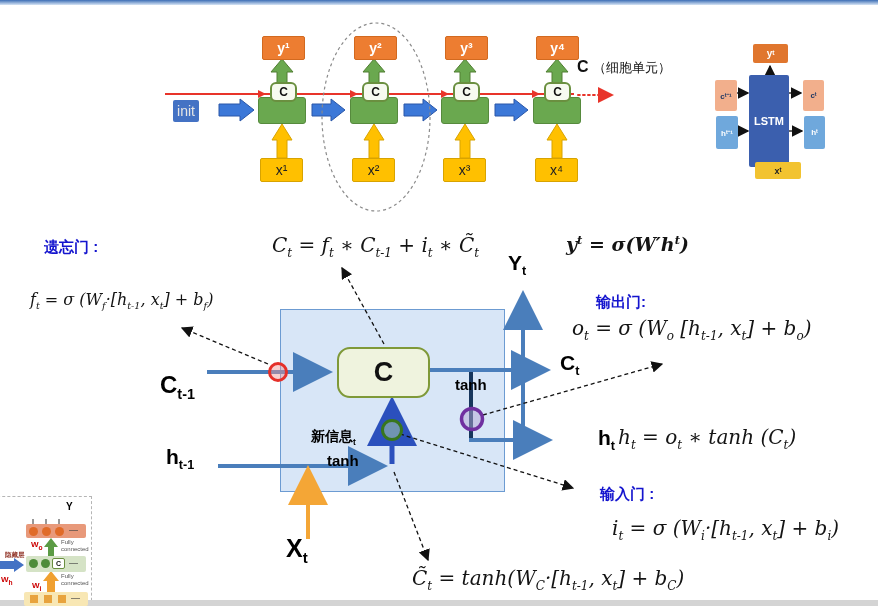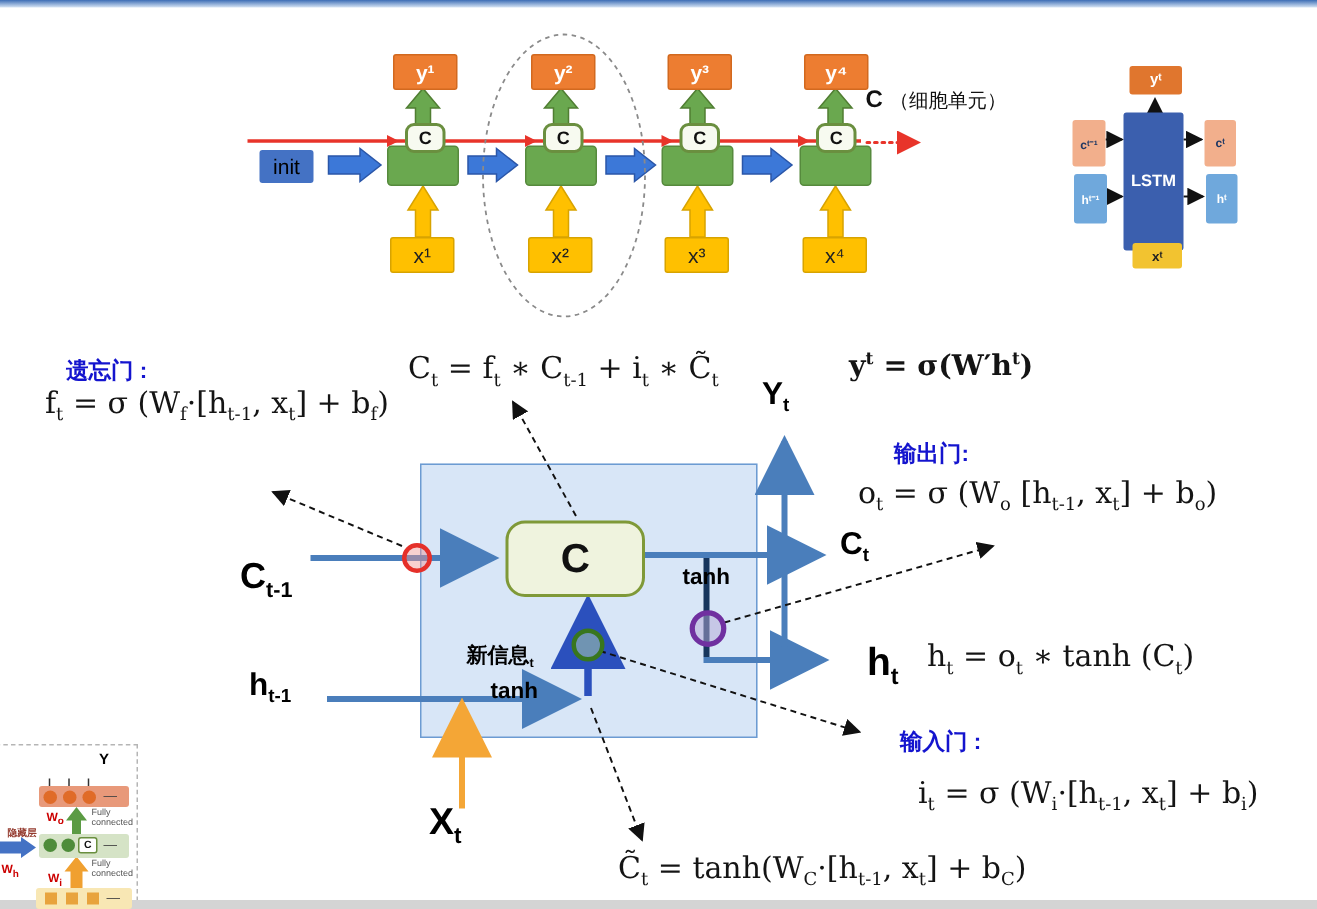--- a/index.html
+++ b/index.html
@@ -1,21 +1,21 @@
 <!DOCTYPE html>
 <html><head>
 <meta charset="utf-8">
 <style>
   html,body{margin:0;padding:0}
   body{width:878px;height:606px;position:relative;background:#fff;overflow:hidden;
        font-family:"Liberation Sans",sans-serif;color:#111}
   .abs{position:absolute;box-sizing:border-box}
   .z0{z-index:0}.z1{z-index:1}.z2{z-index:2}
   .box{display:flex;align-items:center;justify-content:center;text-align:center}
-  .math{font-family:"DejaVu Serif",serif;white-space:nowrap;color:#141414}
+  .math{font-family:"DejaVu Serif",serif;font-style:italic;white-space:nowrap;color:#141414}
   .math sub,.math sup{font-size:60%;line-height:0}
   .mlabel{font-weight:bold;white-space:nowrap;color:#000}
   .mlabel sub{font-size:60%;font-weight:bold;line-height:0}
   .gate{color:#1414CE;font-weight:bold;white-space:nowrap}
   .topbar{left:0;top:0;width:878px;height:5px;background:linear-gradient(#3d6eb5,#d7e5f5)}
   .botbar{left:0;top:600px;width:878px;height:6px;background:#d4d4d4}
   .seq-y{width:43px;height:24px;background:#ED7D31;border:1px solid #d2691f;border-radius:2px;color:#fff;font-weight:bold;font-size:14px}
   .seq-g{width:48px;height:27px;background:#6AA84F;border:1px solid #568a3d;border-radius:3px}
   .seq-c{width:27px;height:20px;background:#F7FAF0;border:2px solid #6A8F3F;border-radius:6px;font-weight:bold;font-size:12px;color:#111}
   .seq-x{width:43px;height:24px;background:#FFC000;border:1px solid #d8a300;border-radius:2px;color:#222;font-weight:normal;font-size:14px}
@@ -99,21 +99,21 @@
   <circle cx="472" cy="419" r="10.5" fill="rgba(180,167,214,.5)" stroke="#7030A0" stroke-width="3.5"></circle>
 
   <line x1="33" y1="519" x2="33" y2="526" stroke="#333" stroke-width="1"></line>
   <line x1="46" y1="519" x2="46" y2="526" stroke="#333" stroke-width="1"></line>
   <line x1="59" y1="519" x2="59" y2="526" stroke="#333" stroke-width="1"></line>
   <polygon points="48,557 48,547 44,547 51,538 58,547 54,547 54,557" fill="#5B9B44"></polygon>
   <polygon points="47,592 47,581 43,581 51,571 59,581 55,581 55,592" fill="#F0A030"></polygon>
   <polygon points="0,561 14,561 14,558 24,565 14,572 14,569 0,569" fill="#4472C4"></polygon>
 </svg>
 
-<div class="abs z2 box" style="left:173px;top:100px;width:36px;height:22px;background:#4472C4;border-radius:2px;color:#000000;font-size:14px">
+<div class="abs z2 box" style="left:173px;top:100px;width:26px;height:22px;background:#4472C4;border-radius:2px;color:#e5e5e5;font-size:14px">
     <span>init</span>
   </div>
 
 <div class="abs z2 box seq-y" style="left:262px;top:36px">
     <span>y¹</span>
   </div>
 <div class="abs z2 box seq-y" style="left:354px;top:36px">
     <span>y²</span>
   </div>
 <div class="abs z2 box seq-y" style="left:445px;top:36px">
@@ -170,40 +170,40 @@
   </div>
 <div class="abs z2 box mini" style="left:716px;top:116px;width:22px;height:33px;background:#6FA8DC;color:#fff;font-size:8px">
     <span>hᵗ⁻¹</span>
   </div>
 <div class="abs z2 box mini" style="left:803px;top:80px;width:21px;height:31px;background:#F2AF8C;color:#1F3864;font-size:8px">
     <span>cᵗ</span>
   </div>
 <div class="abs z2 box mini" style="left:804px;top:116px;width:21px;height:33px;background:#6FA8DC;color:#fff;font-size:8px">
     <span>hᵗ</span>
   </div>
-<div class="abs z2 box mini" style="left:755px;top:162px;width:33px;height:17px;background:#F2C330;color:#222;font-size:9px">
+<div class="abs z2 box mini" style="left:755px;top:162px;width:46px;height:17px;background:#F2C330;color:#222;font-size:9px">
     <span>xᵗ</span>
   </div>
 
 <div class="abs z2 box" style="left:337px;top:347px;width:93px;height:51px;background:#EFF3DE;border:2.5px solid #7F9938;border-radius:13px;font-weight:bold;font-size:27px">
     <span>C</span>
   </div>
 
 <div class="abs z2 mlabel" style="left:160px;top:371px;font-size:24px">C<sub>t-1</sub></div>
 <div class="abs z2 mlabel" style="left:166px;top:445px;font-size:21px">h<sub>t-1</sub></div>
 <div class="abs z2 mlabel" style="left:560px;top:351px;font-size:21px">C<sub>t</sub></div>
-<div class="abs z2 mlabel" style="left:578px;top:426px;font-size:26px">h<sub>t</sub></div>
+<div class="abs z2 mlabel" style="left:598px;top:426px;font-size:21px">h<sub>t</sub></div>
 <div class="abs z2 mlabel" style="left:508px;top:251px;font-size:21px">Y<sub>t</sub></div>
 <div class="abs z2 mlabel" style="left:286px;top:534px;font-size:25px">X<sub>t</sub></div>
 <div class="abs z2 mlabel" style="left:311px;top:428px;font-size:14px">新信息<sub>t</sub></div>
 <div class="abs z2 mlabel" style="left:327px;top:452px;font-size:15px">tanh</div>
 <div class="abs z2 mlabel" style="left:455px;top:376px;font-size:15px">tanh</div>
 
 <div class="abs z2 gate" style="left:44px;top:238px;font-size:15px">遗忘门 :</div>
-<div class="abs z2 math" style="left:30px;top:256px;font-size:20px">f<sub>t</sub> = σ (W<sub>f</sub>·[h<sub>t-1</sub>, x<sub>t</sub>]  +  b<sub>f</sub>)</div>
+<div class="abs z2 math" style="left:30px;top:290px;font-size:16px">f<sub>t</sub> = σ (W<sub>f</sub>·[h<sub>t-1</sub>, x<sub>t</sub>]  +  b<sub>f</sub>)</div>
 <div class="abs z2 math" style="left:272px;top:233px;font-size:20px">C<sub>t</sub> = f<sub>t</sub> ∗ C<sub>t-1</sub> + i<sub>t</sub> ∗ C̃<sub>t</sub></div>
 <div class="abs z2 math" style="left:566px;top:233px;font-size:19px;font-weight:600">y<sup>t</sup> = σ(W′h<sup>t</sup>)</div>
 <div class="abs z2 gate" style="left:596px;top:293px;font-size:15px">输出门:</div>
 <div class="abs z2 math" style="left:572px;top:316px;font-size:20px">o<sub>t</sub> = σ (W<sub>o</sub> [h<sub>t-1</sub>, x<sub>t</sub>]  +  b<sub>o</sub>)</div>
 <div class="abs z2 math" style="left:618px;top:425px;font-size:20px">h<sub>t</sub> = o<sub>t</sub> ∗ tanh (C<sub>t</sub>)</div>
 <div class="abs z2 gate" style="left:600px;top:485px;font-size:15px">输入门 :</div>
 <div class="abs z2 math" style="left:612px;top:516px;font-size:20px">i<sub>t</sub> = σ (W<sub>i</sub>·[h<sub>t-1</sub>, x<sub>t</sub>]  +  b<sub>i</sub>)</div>
 <div class="abs z2 math" style="left:412px;top:566px;font-size:20px">C̃<sub>t</sub> = tanh(W<sub>C</sub>·[h<sub>t-1</sub>, x<sub>t</sub>]  +  b<sub>C</sub>)</div>
 
 <div class="abs z1" style="left:-8px;top:496px;width:100px;height:120px;border:1px dashed #b5b5b5"></div>

